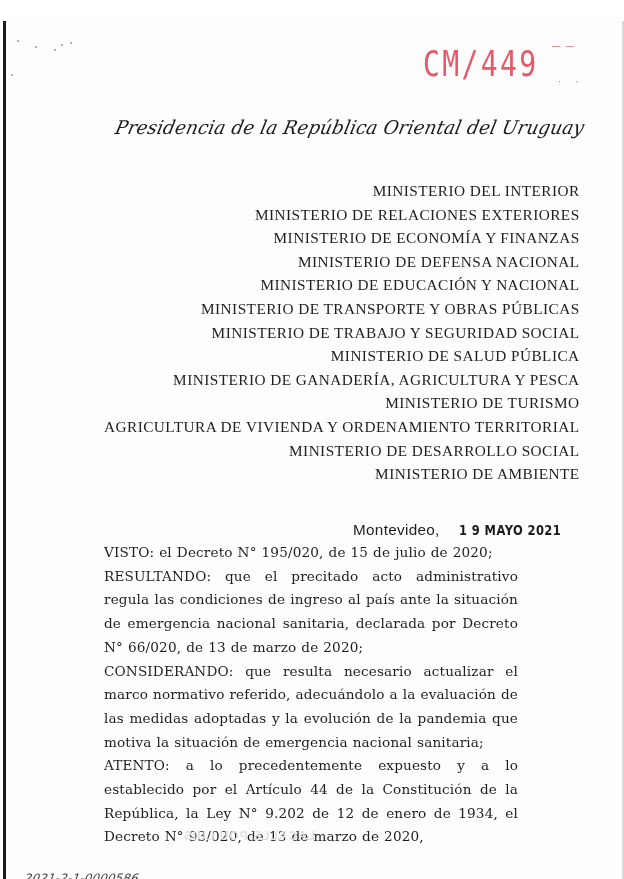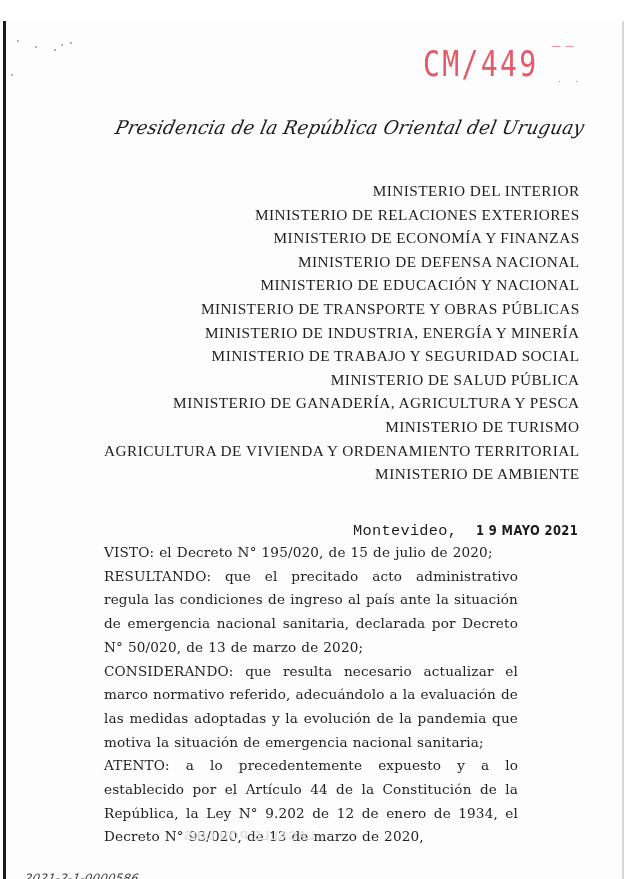--- a/index.html
+++ b/index.html
@@ -105,21 +105,21 @@
       height: 23.6px;
       letter-spacing: 0.45px;
       white-space: nowrap;
     }
     .place-date {
       position: absolute;
       left: 353px; top: 499px;
       white-space: nowrap;
     }
     .place {
-      font-family: Liberation Mono, monospace;
+      font-family: Liberation Sans, sans-serif;
       font-size: 15.3px;
       letter-spacing: 0.3px;
     }
     .date-stamp {
       display: inline-block;
       margin-left: 14px;
       font-family: "DejaVu Sans", "Liberation Sans", sans-serif;
       font-weight: bold;
       font-size: 14px;
       letter-spacing: 0.5px;
@@ -189,37 +189,37 @@
 
   <div class="letterhead">Presidencia de la República Oriental del Uruguay</div>
 
   <ul class="ministries">
     <li>MINISTERIO DEL INTERIOR</li>
     <li>MINISTERIO DE RELACIONES EXTERIORES</li>
     <li>MINISTERIO DE ECONOMÍA Y FINANZAS</li>
     <li>MINISTERIO DE DEFENSA NACIONAL</li>
     <li>MINISTERIO DE EDUCACIÓN Y NACIONAL</li>
     <li>MINISTERIO DE TRANSPORTE Y OBRAS PÚBLICAS</li>
-    <li>MINISTERIO DE INDUSTRIA, ENERGÍA Y MINERÍA</li>
     <li>MINISTERIO DE TRABAJO Y SEGURIDAD SOCIAL</li>
     <li>MINISTERIO DE SALUD PÚBLICA</li>
     <li>MINISTERIO DE GANADERÍA, AGRICULTURA Y PESCA</li>
     <li>MINISTERIO DE TURISMO</li>
     <li>AGRICULTURA DE VIVIENDA Y ORDENAMIENTO TERRITORIAL</li>
+    <li>MINISTERIO DE DESARROLLO SOCIAL</li>
     <li>MINISTERIO DE AMBIENTE</li>
   </ul>
 
   <div class="place-date">
     <span class="place">Montevideo,</span>
     <span class="date-stamp">1 9  MAYO 2021</span>
   </div>
 
   <div class="body-text">
     <p class="para"><span class="lbl">VISTO:</span><span> el Decreto N° 195/020, de 15 de julio de 2020;</span></p>
-    <p class="para"><span class="lbl">RESULTANDO:</span><span> que el precitado acto administrativo regula las condiciones de ingreso al país ante la situación de emergencia nacional sanitaria, declarada por Decreto N° 50/020, de 13 de marzo de 2020;</span></p>
+    <p class="para"><span class="lbl">RESULTANDO:</span><span> que el precitado acto administrativo regula las condiciones de ingreso al país ante la situación de emergencia nacional sanitaria, declarada por Decreto N° 66/020, de 13 de marzo de 2020;</span></p>
     <p class="para"><span class="lbl">CONSIDERANDO:</span><span> que resulta necesario actualizar el marco normativo referido, adecuándolo a la evaluación de las medidas adoptadas y la evolución de la pandemia que motiva la situación de emergencia nacional sanitaria;</span></p>
     <p class="para"><span class="lbl">ATENTO:</span><span> a lo precedentemente expuesto y a lo establecido por el Artículo 44 de la Constitución de la República, la Ley N° 9.202 de 12 de enero de 1934, el Decreto N° 93/020, de 13 de marzo de 2020,</span></p>
   </div>
 
   <div class="bleed">LACALLE POU LUIS</div>
 
   <div class="handwritten">2021-2-1-0000586</div>
 </div>
 
 </body></html>

